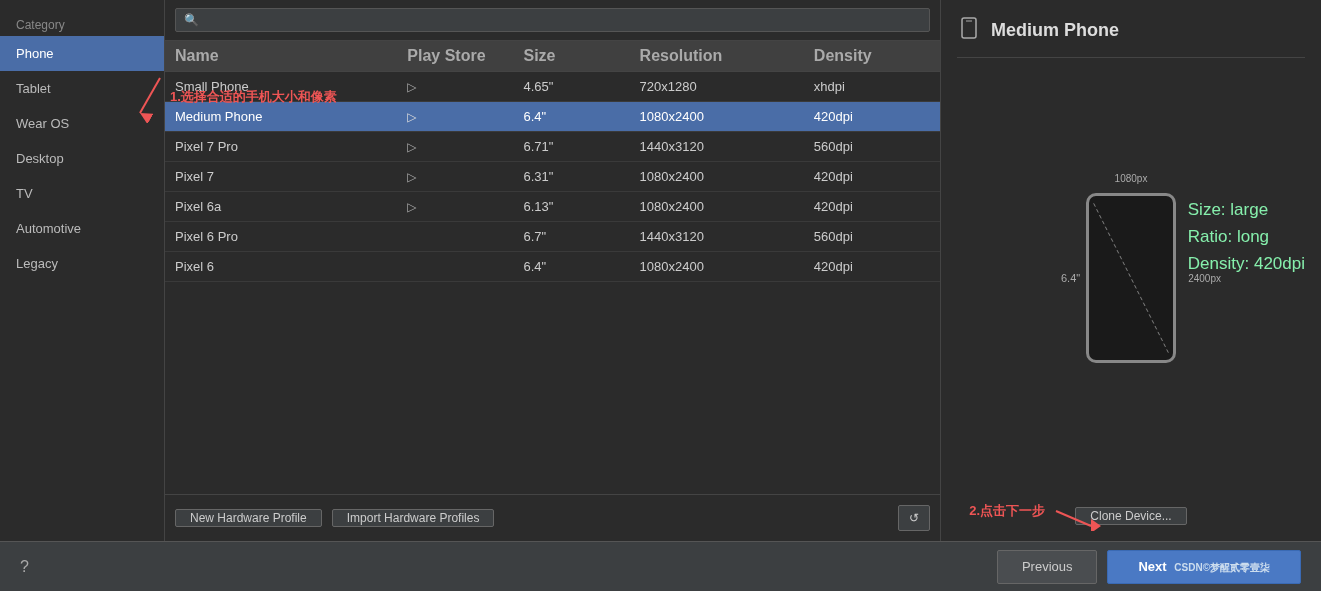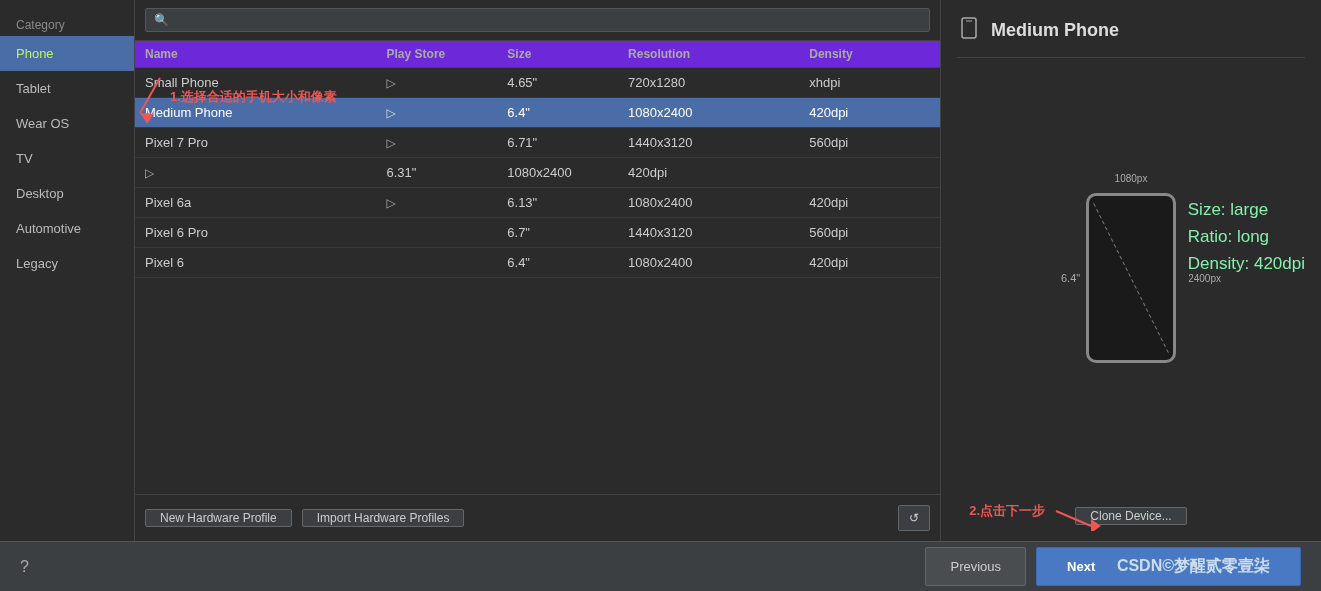--- a/index.html
+++ b/index.html
@@ -14,37 +14,37 @@
       display: flex;
       flex-direction: column;
     }
     .main-container {
       display: flex;
       flex: 1;
       overflow: hidden;
     }
     
     .sidebar {
-      width: 135px;
+      width: 165px;
       background: #2b2b2b;
       border-right: 1px solid #444;
       display: flex;
       flex-direction: column;
       padding-top: 8px;
     }
     .sidebar-item {
       padding: 10px 16px;
       cursor: pointer;
       color: #bbb;
       font-size: 13px;
       border-radius: 0;
     }
     .sidebar-item.active {
       background: #4a6da7;
-      color: #bef264;
+      color: #ffffff;
     }
     
     .center-panel {
       flex: 1;
       display: flex;
       flex-direction: column;
       background: #2b2b2b;
       border-right: 1px solid #444;
     }
     .search-bar {
@@ -60,23 +60,23 @@
       width: 100%;
       outline: none;
       border-radius: 2px;
     }
     .search-input::placeholder { color: #777; }
     .table-header {
       display: grid;
       grid-template-columns: 2fr 1fr 1fr 1.5fr 1fr;
       padding: 6px 10px;
       border-bottom: 1px solid #444;
-      background: #6d28d9;
-      color: #aaa;
-      font-size: 12px;
+      background: #404040;
+      color: #aaa;
+      font-size: 16px;
       font-weight: bold;
     }
     .table-body {
       flex: 1;
       overflow-y: auto;
     }
     .table-body::-webkit-scrollbar { width: 6px; }
     .table-body::-webkit-scrollbar-track { background: #2b2b2b; }
     .table-body::-webkit-scrollbar-thumb { background: #555; }
     .table-row {
@@ -249,24 +249,24 @@
     <div class="sidebar-item active">
       <span>Phone</span>
     </div>
     <div class="sidebar-item">
       <span>Tablet</span>
     </div>
     <div class="sidebar-item">
       <span>Wear OS</span>
     </div>
     <div class="sidebar-item">
+      <span>Desktop</span>
+    </div>
+    <div class="sidebar-item">
       <span>TV</span>
-    </div>
-    <div class="sidebar-item">
-      <span>Desktop</span>
     </div>
     <div class="sidebar-item">
       <span>Automotive</span>
     </div>
     <div class="sidebar-item">
       <span>Legacy</span>
     </div>
   </div>
 
   <div class="center-panel">
@@ -297,20 +297,21 @@
     <span>420dpi</span>
   </div>
         <div class="table-row">
     <span>Pixel 7 Pro</span>
     <span class="play-store-icon">▷</span>
     <span>6.71"</span>
     <span>1440x3120</span>
     <span>560dpi</span>
   </div>
         <div class="table-row">
+    <span>Pixel 7</span>
     <span class="play-store-icon">▷</span>
     <span>6.31"</span>
     <span>1080x2400</span>
     <span>420dpi</span>
   </div>
         <div class="table-row">
     <span>Pixel 6a</span>
     <span class="play-store-icon">▷</span>
     <span>6.13"</span>
     <span>1080x2400</span>
@@ -372,21 +373,21 @@
 </div>
 
 <div class="footer">
   <div class="footer-left">
     <span>?</span>
   </div>
   <div class="footer-right">
     <button class="btn-prev">Previous</button>
     <button class="btn-next">
       <span>Next</span>
-      <span style="font-size:16px;color:#cde;margin-left:18px;">CSDN©梦醒贰零壹柒</span>
+      <span style="font-size:10px;color:#cde;margin-left:4px;">CSDN©梦醒贰零壹柒</span>
     </button>
   </div>
 </div>
 
 <div style="position:fixed; top:88px; left:160px; pointer-events:none; z-index:200;">
   <div style="position:relative;">
     <svg style="position:absolute;top:-15px;left:-30px;" width="60" height="50" viewBox="0 0 60 50">
       <path d="M30 5 L10 40" stroke="#e55" stroke-width="2" marker-end="url(#ah)"></path>
       <defs>
         <marker id="ah" markerWidth="6" markerHeight="6" refX="3" refY="6" orient="auto">

